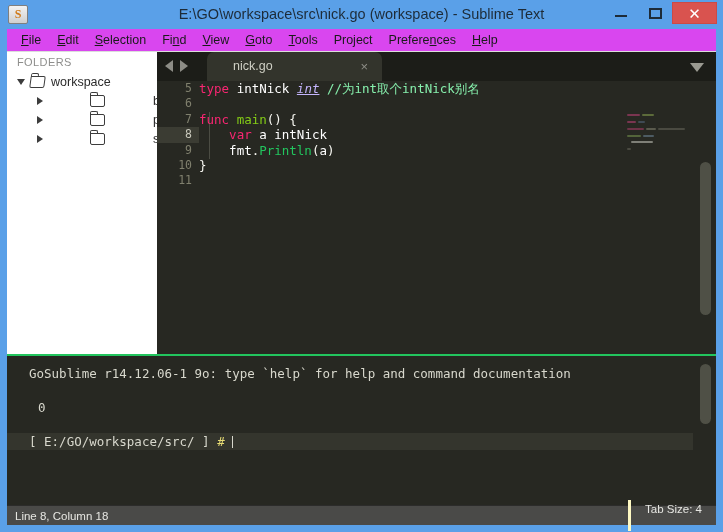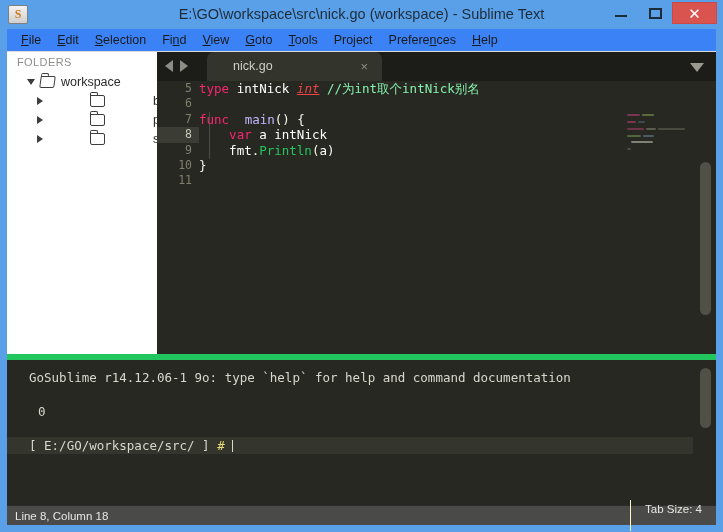--- a/index.html
+++ b/index.html
@@ -38,21 +38,21 @@
   .wincontrols{position:absolute;right:6px;top:2px;height:25px;display:flex;align-items:flex-start;}
   .wc{width:34px;height:22px;position:relative;cursor:default;}
   .wc.close{width:45px;height:22px;background:#d9534f;border:1px solid #cc4a46;box-sizing:border-box;}
   .wc .min-glyph{position:absolute;left:11px;top:13px;width:12px;height:2px;background:#1d2b38;}
   .wc .max-glyph{position:absolute;left:11px;top:6px;width:13px;height:11px;border:2px solid #1d2b38;box-sizing:border-box;}
   .wc .close-glyph{position:absolute;left:0;right:0;top:2px;text-align:center;color:#ffffff;font-size:15px;line-height:18px;font-family:"Liberation Sans",sans-serif;}
 
   
   .menubar{
     position:absolute;left:7px;top:29px;width:709px;height:23px;
-    background:#3b82f6;border-bottom:1px solid #dcdcdc;box-sizing:border-box;
+    background:#d946ef;border-bottom:1px solid #dcdcdc;box-sizing:border-box;
     display:flex;align-items:center;padding-left:6px;
   }
   .menu-item{
     font-size:12.5px;color:#1a1a1a;padding:2px 8px;cursor:default;
     font-family:"Liberation Sans",sans-serif;white-space:nowrap;
   }
   .menu-item u{text-decoration:underline;}
 
   
   .body-area{
@@ -67,21 +67,21 @@
   }
   .folders-label{
     position:absolute;left:10px;top:4px;font-size:11px;color:#8e8e8c;
     letter-spacing:.4px;
   }
   .tree{position:absolute;left:0;top:20px;width:150px;}
   .tree-row{
     height:19px;display:flex;align-items:center;font-size:12.5px;color:#2b2b2b;
     cursor:default;
   }
-  .tree-row.lvl1{padding-left:20px;}
+  .tree-row.lvl1{padding-left:10px;}
   .tree-row.lvl2{padding-left:30px;gap:42px;}
   .arrow-down{
     width:0;height:0;border-left:4.5px solid transparent;border-right:4.5px solid transparent;
     border-top:6px solid #3c3c3c;margin-right:5px;flex:0 0 auto;
   }
   .arrow-right{
     width:0;height:0;border-top:4.5px solid transparent;border-bottom:4.5px solid transparent;
     border-left:6px solid #3c3c3c;margin-right:5px;flex:0 0 auto;
   }
   .folder-ico{
@@ -126,39 +126,39 @@
   }
   .gutter{position:absolute;left:0;top:0;width:42px;height:273px;}
   .gline{
     height:15.4px;line-height:15.4px;text-align:right;padding-right:7px;
     color:#80806e;font-size:11.5px;box-sizing:border-box;
   }
   .gline.active{background:#3b3c33;color:#c8c8bb;}
   .code-lines{position:absolute;left:42px;top:0;width:480px;}
   .cline{height:15.4px;line-height:15.4px;white-space:pre;color:#f8f8f2;}
   .kw{color:#f92672;}
-  .fn{color:#c4b5fd;margin-left:8px;}
-  .typ{color:#ef4444;font-style:italic;text-decoration:underline;}
+  .fn{color:#84cc16;}
+  .typ{color:#c4b5fd;font-style:italic;text-decoration:underline;}
   .id{color:#ffffff;}
   .cm{color:#86efac;}
   .pl{color:#22c55e;}
   .punc{color:#f8f8f2;}
   .indent-guide{
     position:absolute;left:52px;top:31px;width:1px;height:47px;
     background:#4b4c43;
   }
   .minimap{position:absolute;right:23px;top:29px;width:70px;height:273px;background:#272822;}
   .mm-line{position:absolute;height:2px;border-radius:1px;}
   .editor-scroll-track{position:absolute;right:0;top:29px;width:23px;height:273px;background:#272822;}
   .editor-scroll-thumb{position:absolute;right:5px;top:52px;width:11px;height:153px;background:#4f5046;border-radius:6px;}
 
   
   .console{
     position:absolute;left:0;top:302px;width:709px;height:151px;background:#272822;
-    border-top:6px solid #22c55e;
+    border-top:2px solid #22c55e;
     font-family:"DejaVu Sans Mono","Liberation Mono",monospace;font-size:12.5px;
   }
   .cons-lines{position:absolute;left:22px;top:9px;width:660px;}
   .cons-line{height:17px;line-height:17px;white-space:pre;color:#d8d8cd;}
   .cons-line.prompt-row{
     position:absolute;left:-22px;top:68px;width:709px;height:17px;
     background:#34352d;padding-left:22px;box-sizing:border-box;
   }
   .out-str{color:#4ec9b0;font-style:italic;}
   .out-hash{color:#e6db74;}
@@ -167,21 +167,21 @@
   .cons-scroll-thumb{position:absolute;right:5px;top:8px;width:11px;height:60px;background:#4f5046;border-radius:6px;}
 
   
   .statusbar{
     position:absolute;left:7px;top:505px;width:709px;height:20px;
     background:#4a4a48;border-top:1px solid #2c2c2b;box-sizing:border-box;
     display:flex;align-items:center;
     font-family:"Liberation Sans",sans-serif;font-size:11.5px;color:#e6e6e2;
   }
   .sb-left{flex:1;padding-left:8px;}
-  .sb-cell{padding:0 14px;border-left:1px solid #fef9c3;height:31px;line-height:19px;}
+  .sb-cell{padding:0 14px;border-left:3px solid #fef9c3;height:31px;line-height:19px;}
 </style>
 </head>
 <body>
 
 <div class="window">
 
   <div class="titlebar">
     <div class="app-icon"></div>
     <div class="title-text">E:\GO\workspace\src\nick.go (workspace) - Sublime Text</div>
     <div class="wincontrols">

